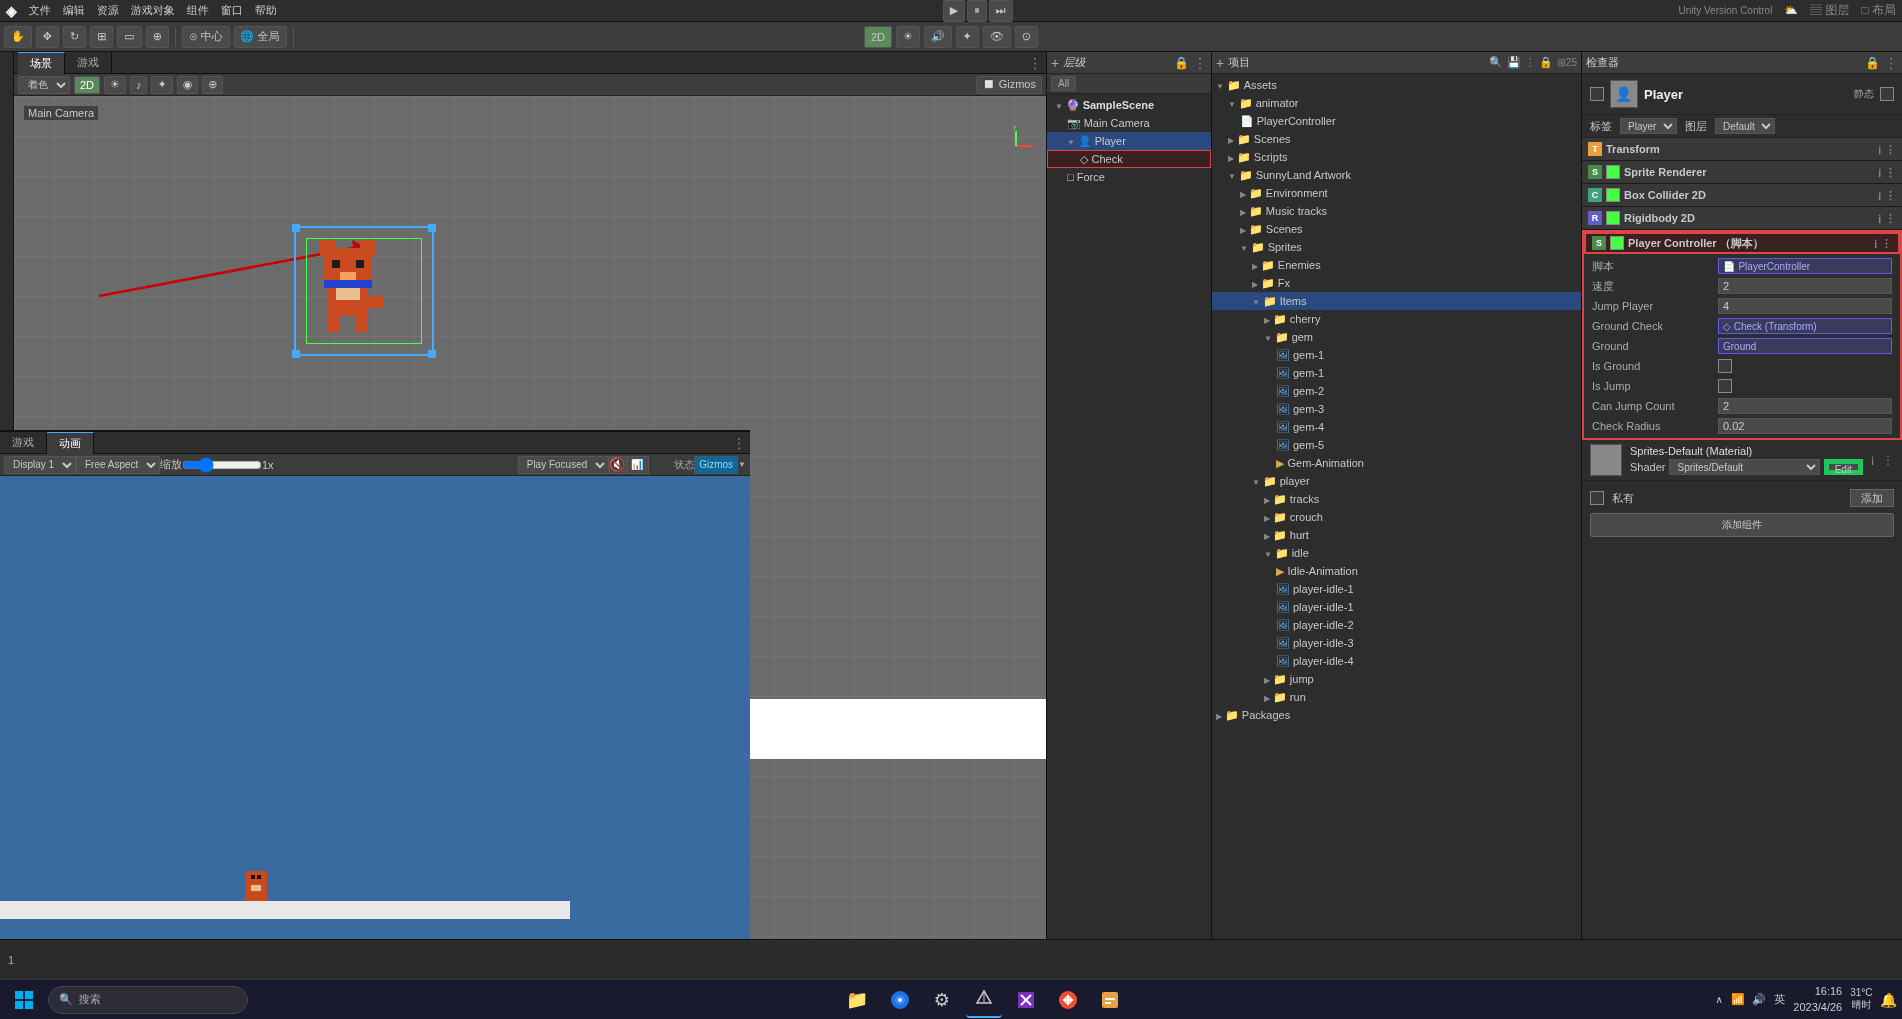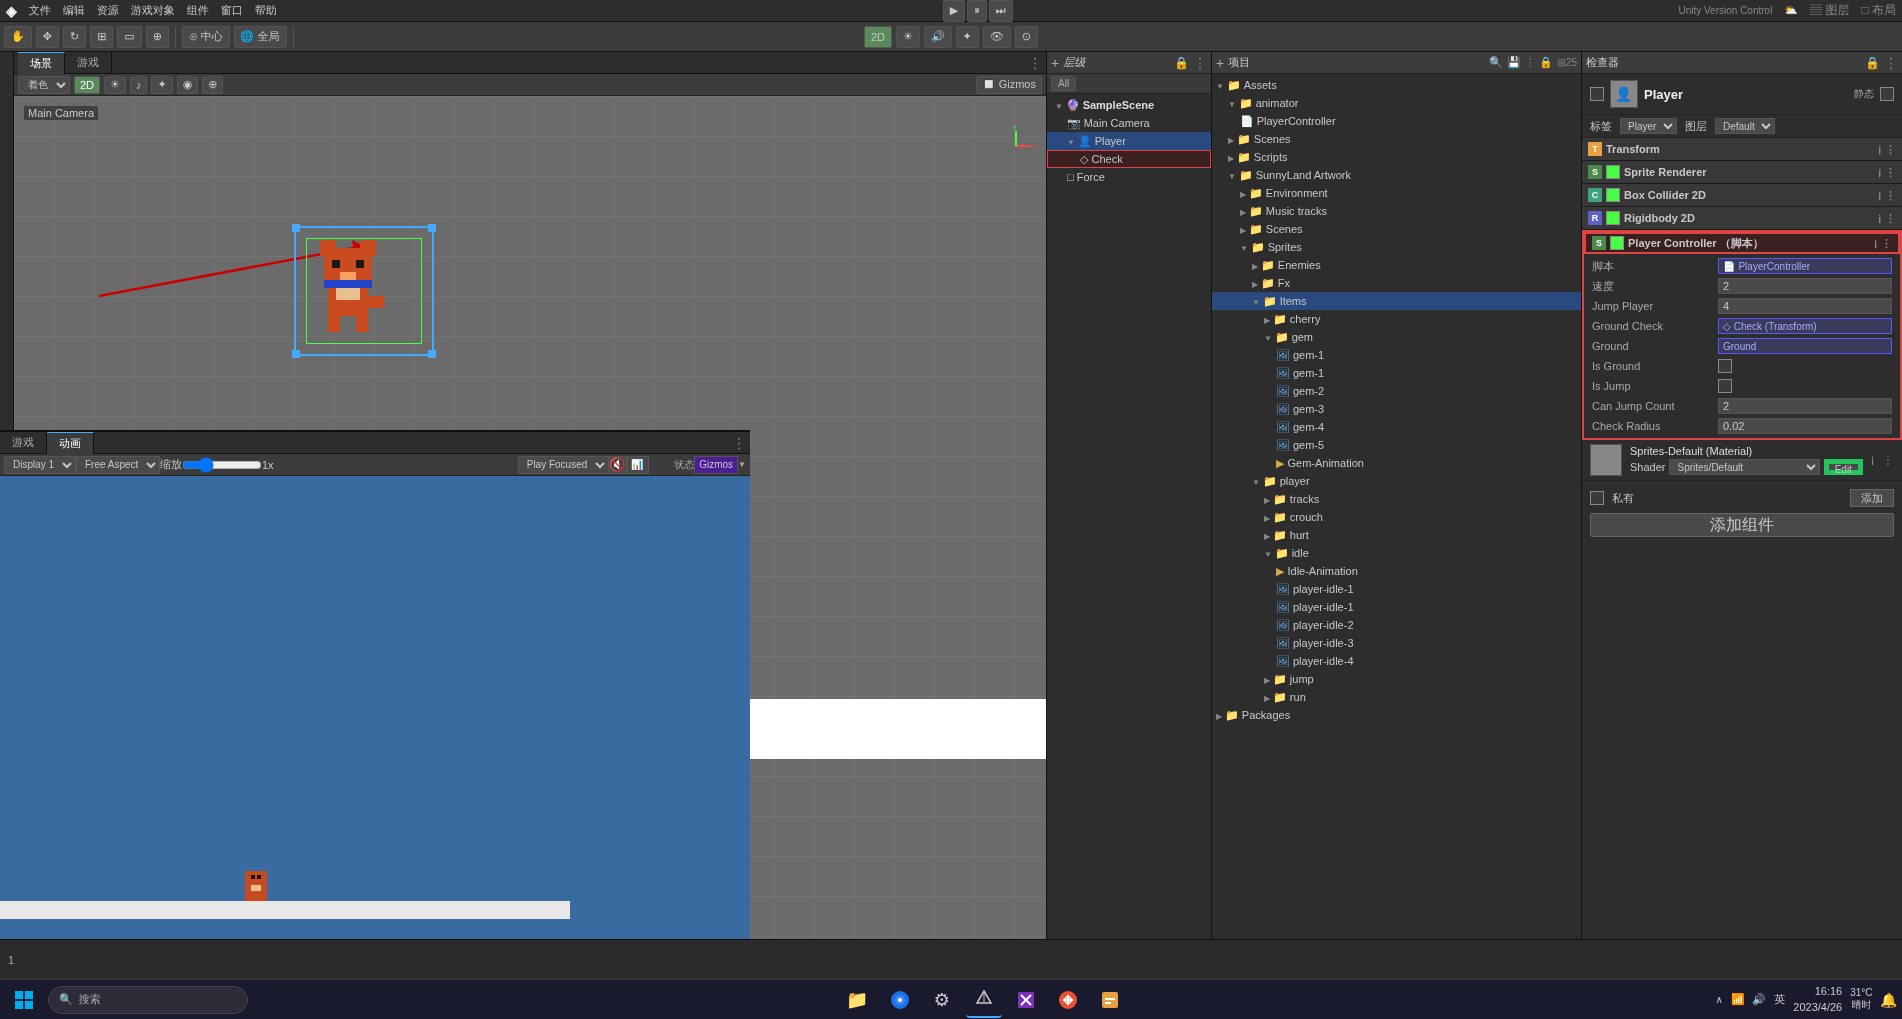--- a/index.html
+++ b/index.html
@@ -399,21 +399,21 @@
       align-items: center;
       gap: 8px;
       font-size: 11px;
     }
     .add-component-btn {
       width: 100%;
       height: 24px;
       background: #4a4a4a;
       border: 1px solid #666;
       color: #c8c8c8;
-      font-size: 16px;
+      font-size: 10px;
       cursor: pointer;
       border-radius: 2px;
     }
 
     
     .bottom-panel {
       height: 40px;
       background: #2b2b2b;
       display: flex;
       align-items: center;
@@ -1111,21 +1111,21 @@
       <span>缩放</span>
       <input type="range" class="game-toolbar-slider" min="0" max="4" value="1" style="width: 80px;">
       <span>1x</span>
       <div style="flex:1;"></div>
       <select class="game-toolbar-select">
         <option>Play Focused</option>
       </select>
       <button style="height:18px;width:18px;background:#4a4a4a;border:1px solid #555;color:#c8c8c8;cursor:pointer;">🔇</button>
       <button style="height:18px;padding:0 4px;background:#4a4a4a;border:1px solid #555;color:#c8c8c8;cursor:pointer;font-size:10px;">📊</button>
       <span style="font-size:10px;color:#aaa;margin-left:25px;">状态</span>
-      <button style="height:18px;padding:0 4px;background:#4c1d95;border:1px solid #555;color:#c8c8c8;cursor:pointer;font-size:10px;">Gizmos</button>
+      <button style="height:18px;padding:0 4px;background:#0369a1;border:1px solid #555;color:#c8c8c8;cursor:pointer;font-size:10px;">Gizmos</button>
       <span style="font-size:8px;color:#aaa;">▼</span>
     </div>
 
     <div class="game-canvas">
 
       <div class="game-ground"></div>
 
       <div class="game-player">
         <svg width="22" height="30" viewBox="0 0 11 15" style="image-rendering:pixelated;">
           <rect x="2" y="0" width="7" height="6" fill="#c84a1e"></rect>

